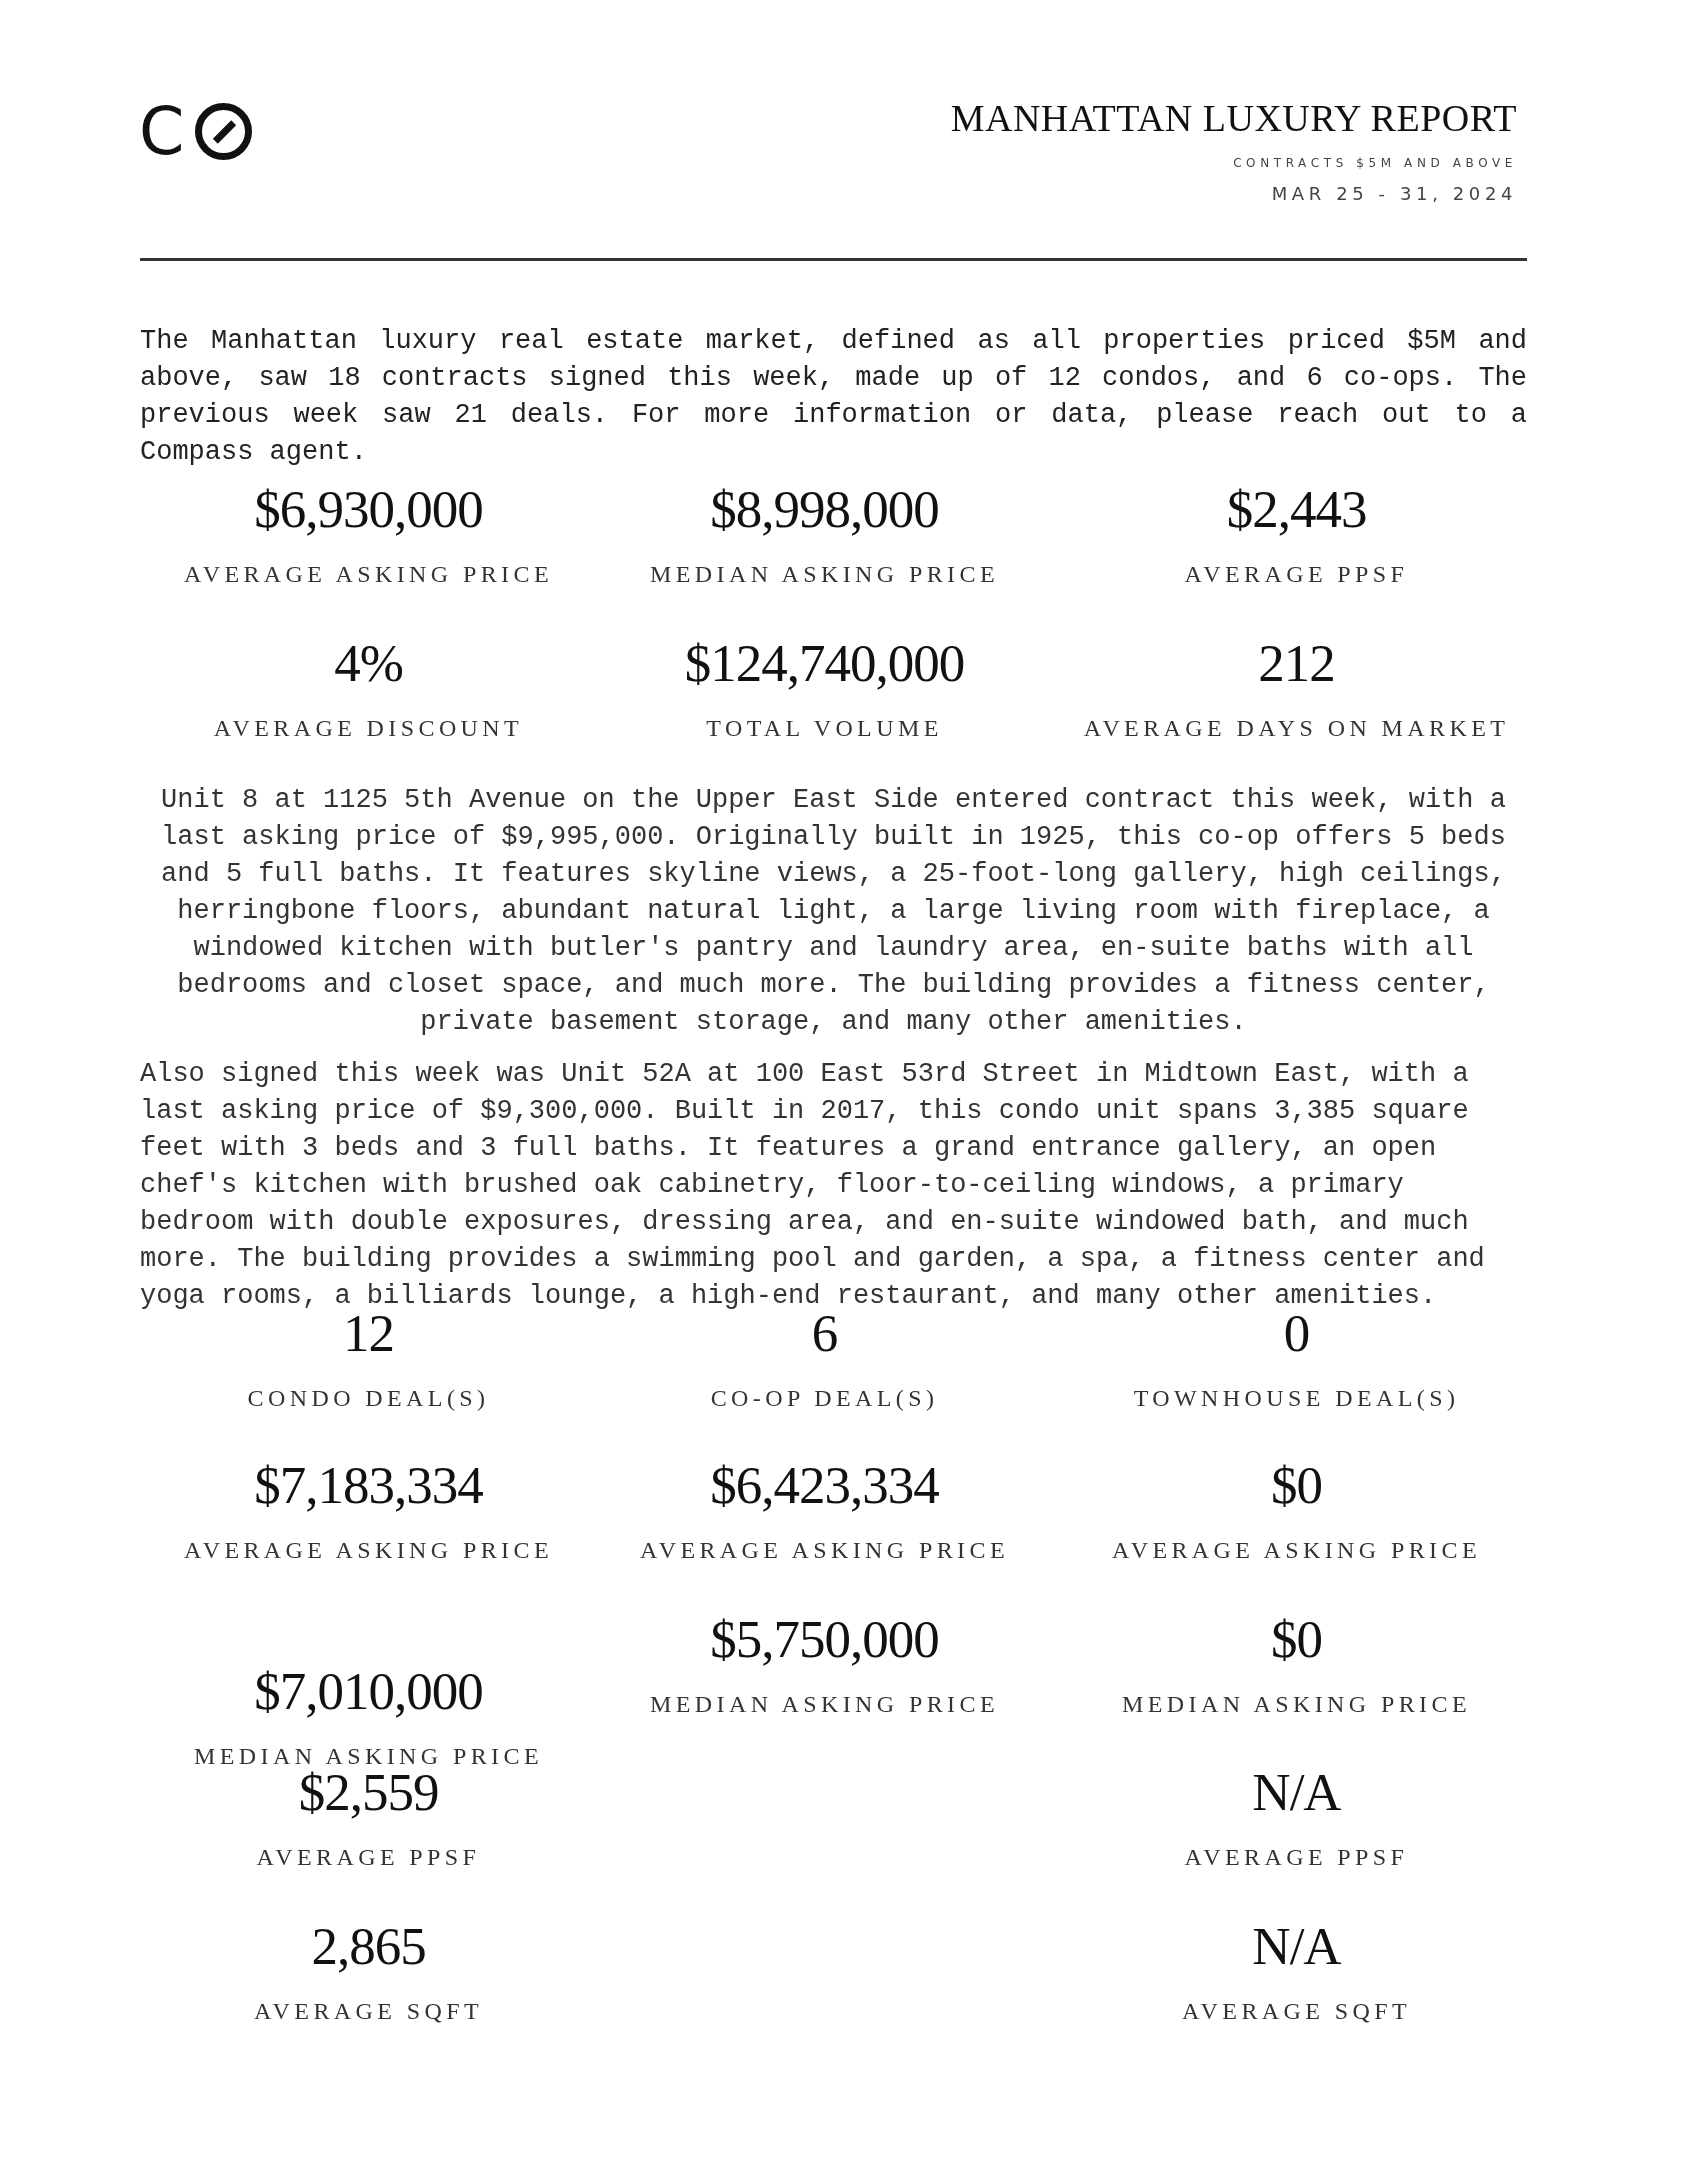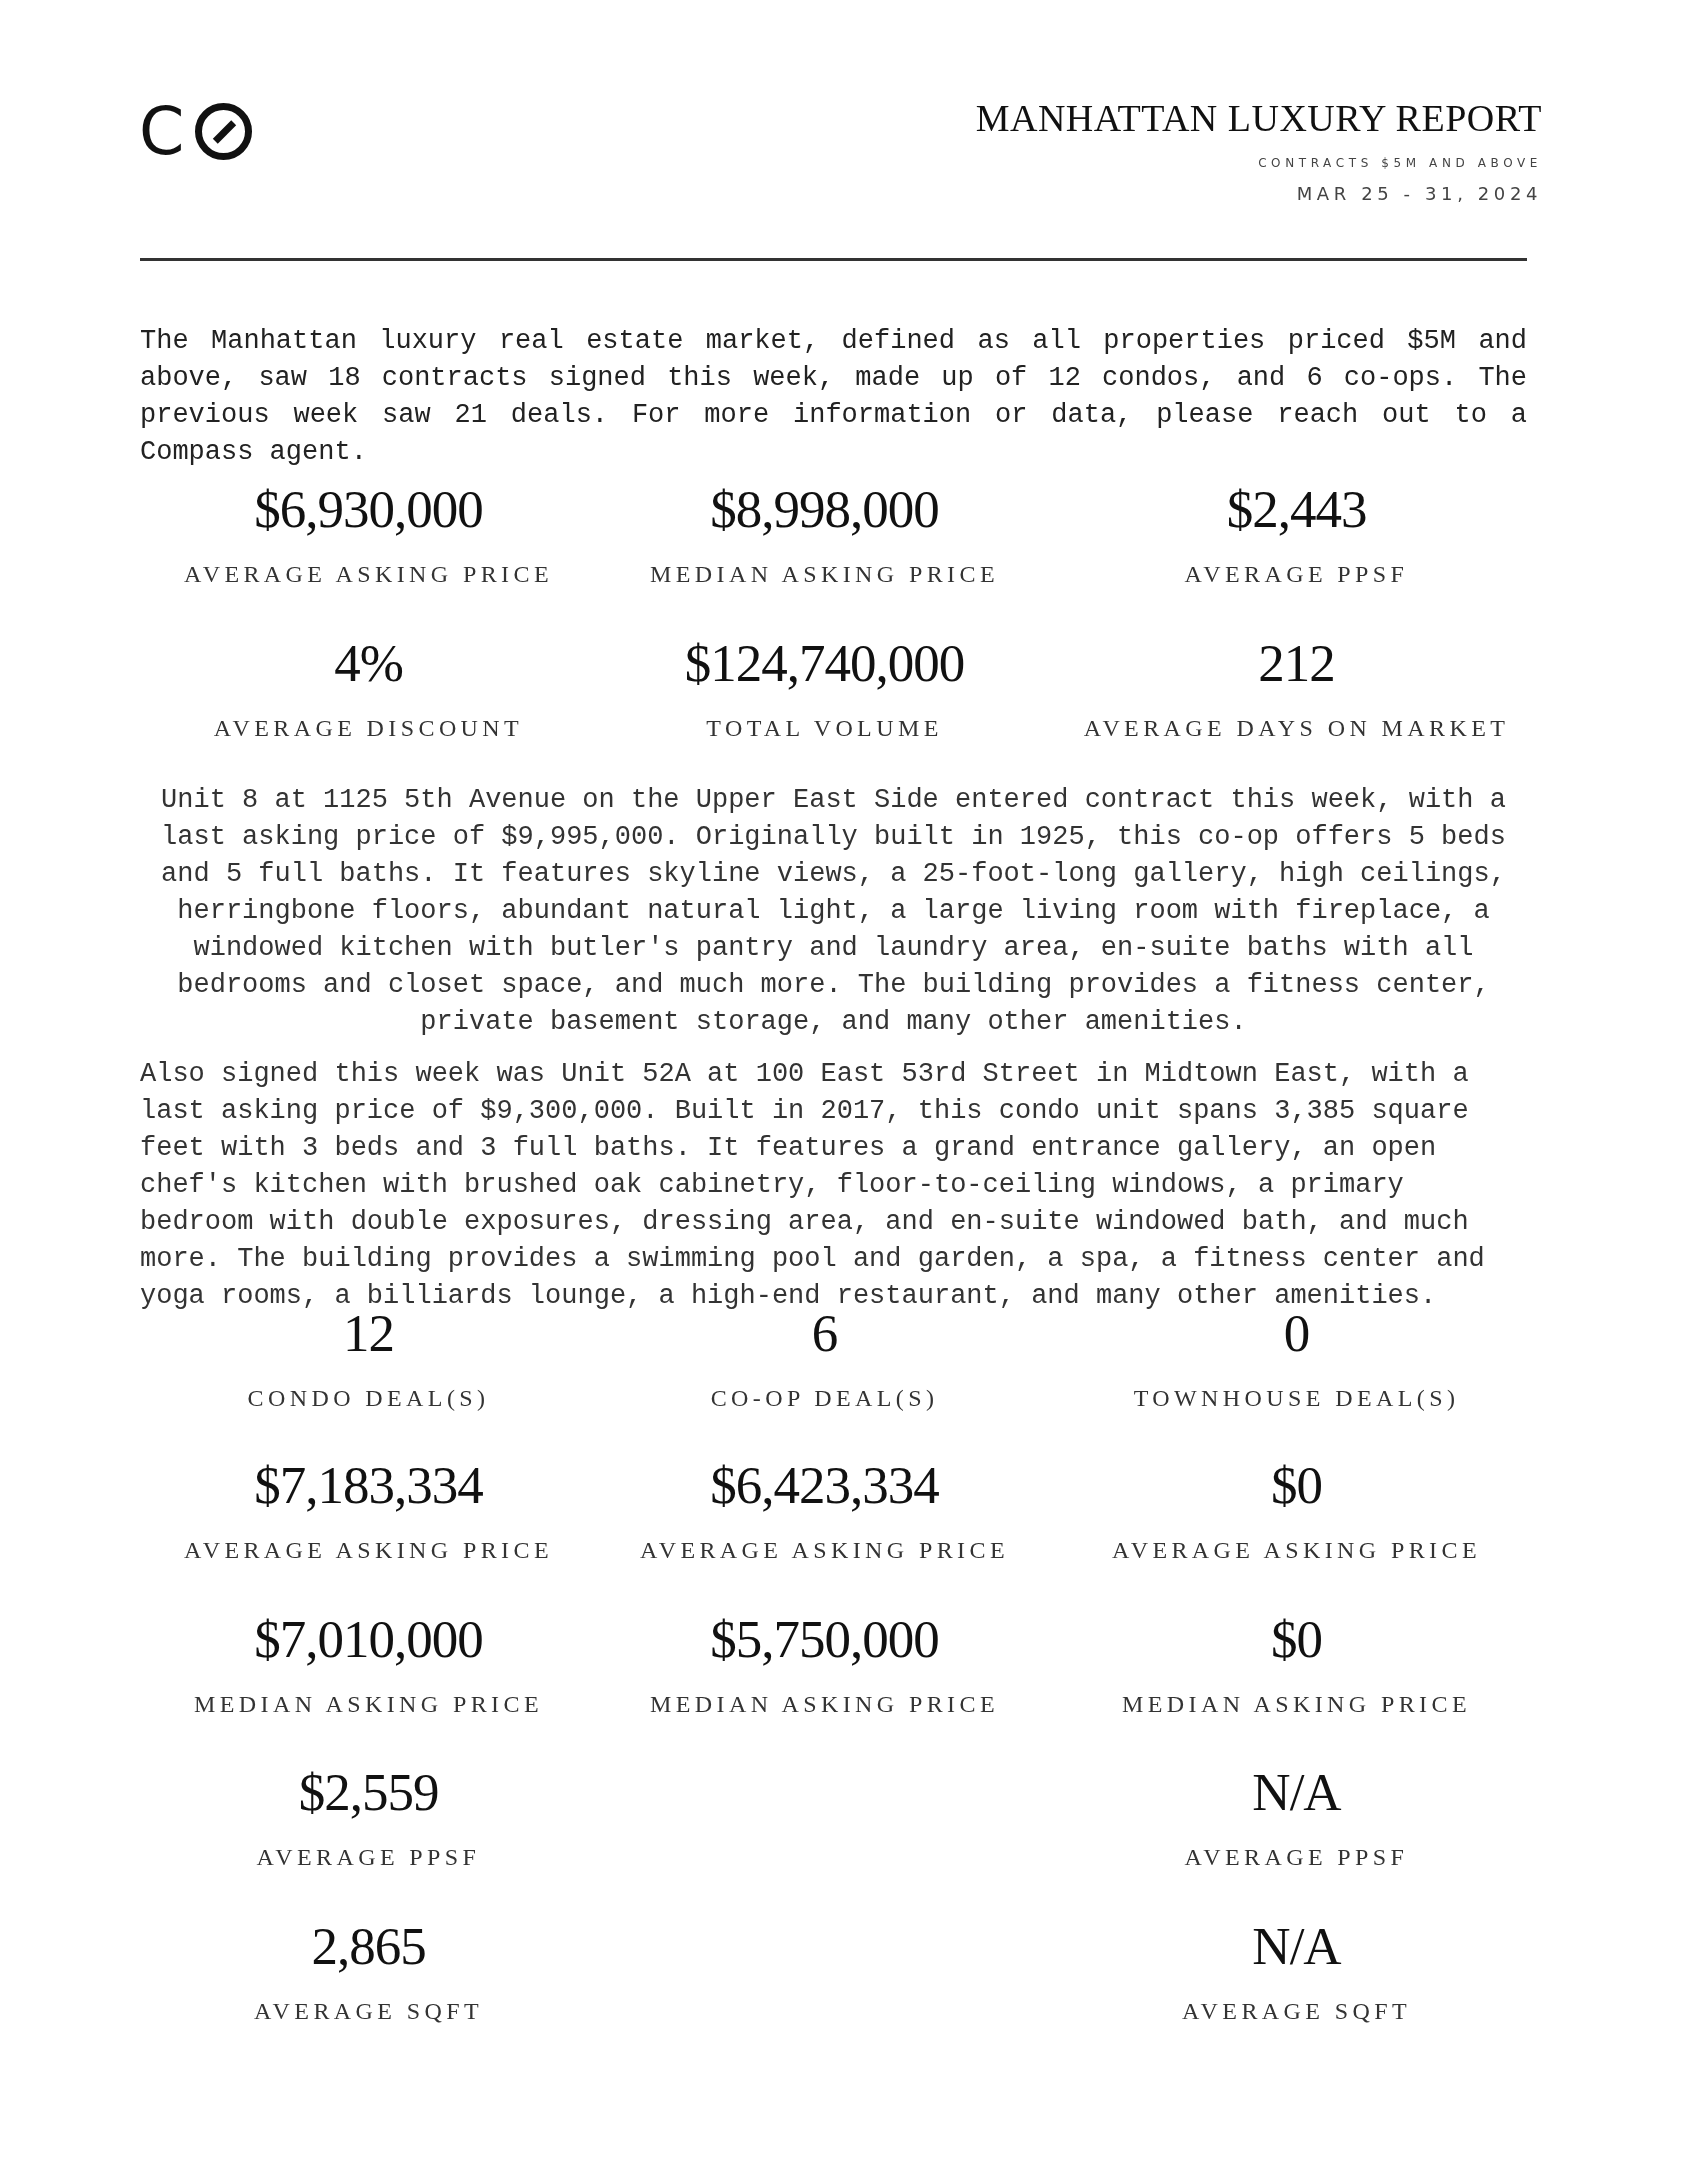--- a/index.html
+++ b/index.html
@@ -1,21 +1,21 @@
 <!DOCTYPE html>
 <html><head>
 <meta charset="utf-8">
 <style>
   html, body { margin: 0; padding: 0; background: #ffffff; }
   body { width: 1683px; height: 2178px; position: relative; overflow: hidden; color: #111; }
   .logo { position: absolute; left: 139px; top: 97px; height: 69px; display: flex; align-items: center; }
   .logo-text { font-family: "DejaVu Sans", sans-serif; font-size: 65px; letter-spacing: 9px; color: #111; font-weight: normal; line-height: 1; }
   .logo-o { display: inline-block; position: relative; width: 57px; height: 57px; border: 7px solid #111; border-radius: 50%; box-sizing: border-box; margin: 0 9px 0 2px; vertical-align: -6px; }
   .logo-o::after { content: ""; position: absolute; width: 7px; height: 26px; background: #111; left: 19px; top: 9px; transform: rotate(45deg); }
-  .header-right { position: absolute; right: 141px; top: 99px; text-align: right; }
+  .header-right { position: absolute; right: 166px; top: 99px; text-align: right; }
   .report-title { font-family: "Liberation Serif", serif; font-size: 38px; color: #111; letter-spacing: 0.5px; line-height: 1; }
   .report-sub { font-family: "DejaVu Sans", sans-serif; font-size: 12px; letter-spacing: 4.6px; color: #444; margin-top: 20px; line-height: 1; }
   .report-date { font-family: "DejaVu Sans", sans-serif; font-size: 18px; letter-spacing: 4.6px; color: #444; margin-top: 16px; line-height: 1; }
   .rule { position: absolute; left: 140px; width: 1387px; top: 258px; height: 3px; background: #333; }
   .para { position: absolute; left: 140px; width: 1387px; font-family: Liberation Mono, monospace; font-size: 27px; line-height: 37px; color: #333; }
   .para.justify { text-align: justify; color: #222; }
   .p1 { top: 323px; }
   .p2 { top: 782px; text-align: center; }
   .p3 { top: 1056px; }
   .stat { position: absolute; width: 455px; text-align: center; }
@@ -70,21 +70,21 @@
 <p class="para p3" style="margin:0">Also signed this week was Unit 52A at 100 East 53rd Street in Midtown East, with a last asking price of $9,300,000. Built in 2017, this condo unit spans 3,385 square feet with 3 beds and 3 full baths. It features a grand entrance gallery, an open chef's kitchen with brushed oak cabinetry, floor-to-ceiling windows, a primary bedroom with double exposures, dressing area, and en-suite windowed bath, and much more. The building provides a swimming pool and garden, a spa, a fitness center and yoga rooms, a billiards lounge, a high-end restaurant, and many other amenities.</p>
 
 <div class="stat c1" style="top:1307px">
   <div class="val">12</div>
   <div class="lbl">CONDO DEAL(S)</div>
 </div>
 <div class="stat c1" style="top:1459px">
   <div class="val">$7,183,334</div>
   <div class="lbl">AVERAGE ASKING PRICE</div>
 </div>
-<div class="stat c1" style="top:1613px">
+<div class="stat c1" style="top:1665px">
   <div class="val">$7,010,000</div>
   <div class="lbl">MEDIAN ASKING PRICE</div>
 </div>
 <div class="stat c1" style="top:1766px">
   <div class="val">$2,559</div>
   <div class="lbl">AVERAGE PPSF</div>
 </div>
 <div class="stat c1" style="top:1920px">
   <div class="val">2,865</div>
   <div class="lbl">AVERAGE SQFT</div>

